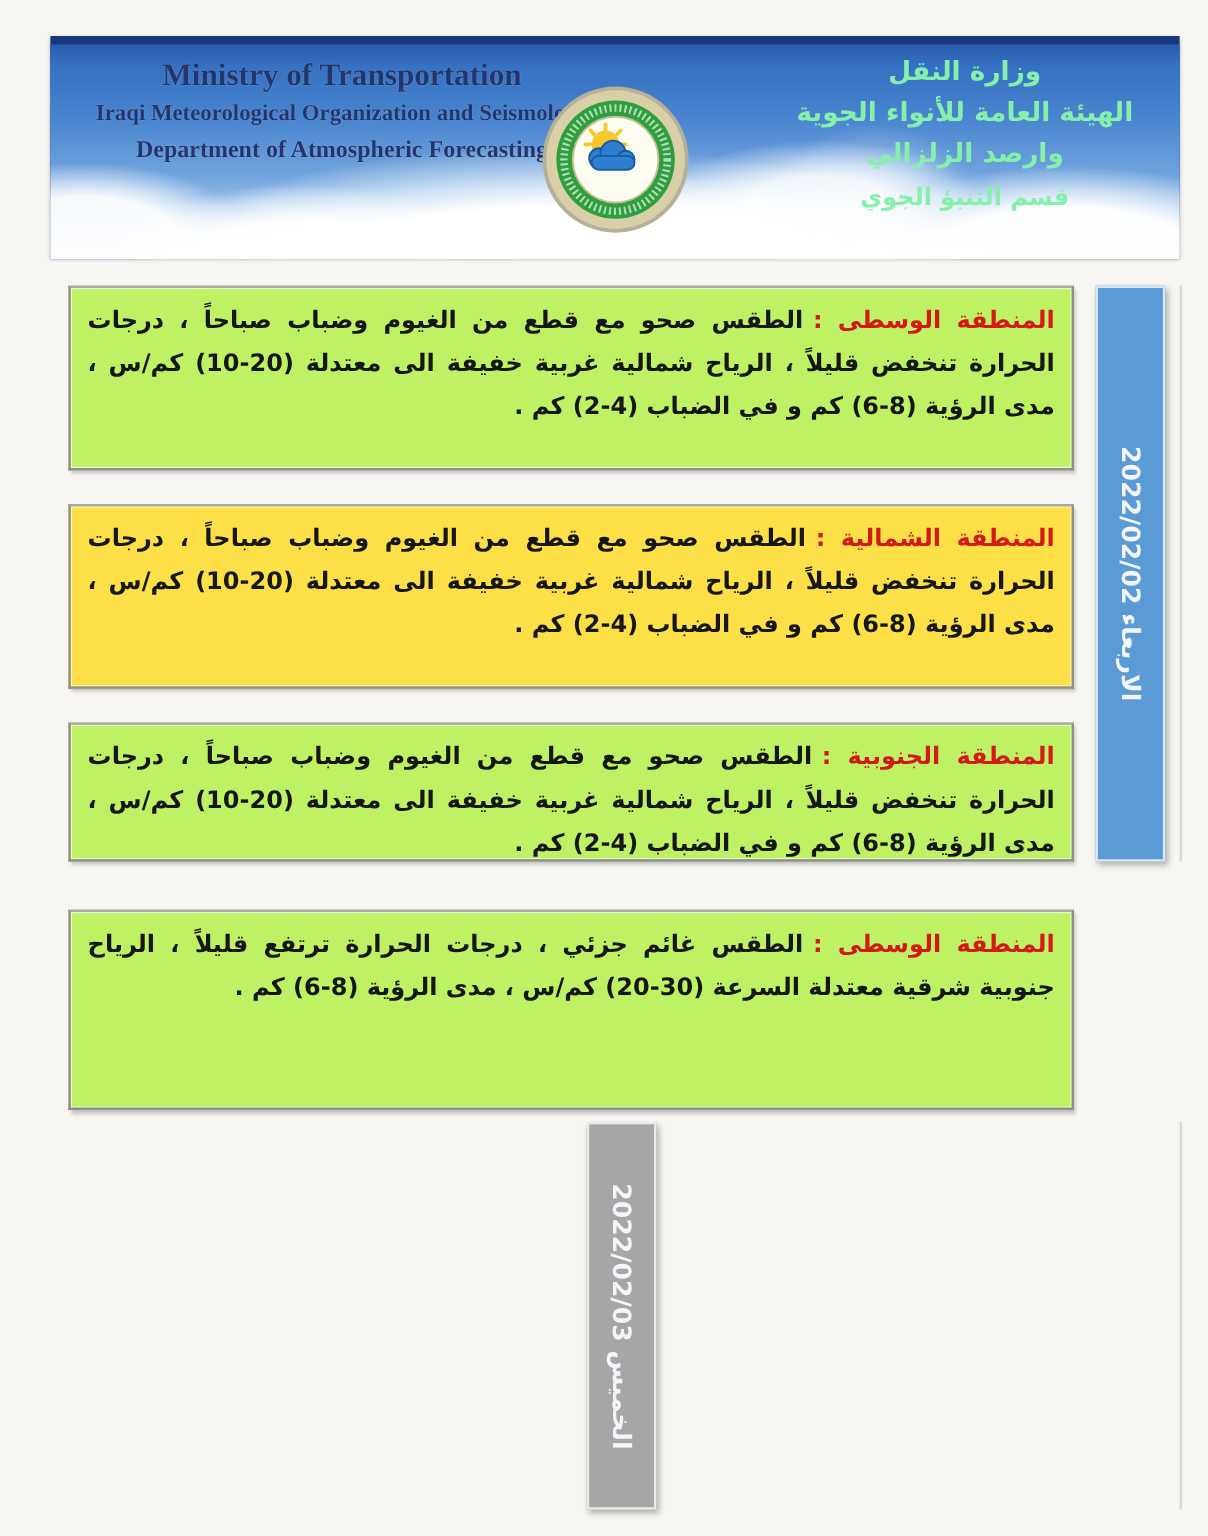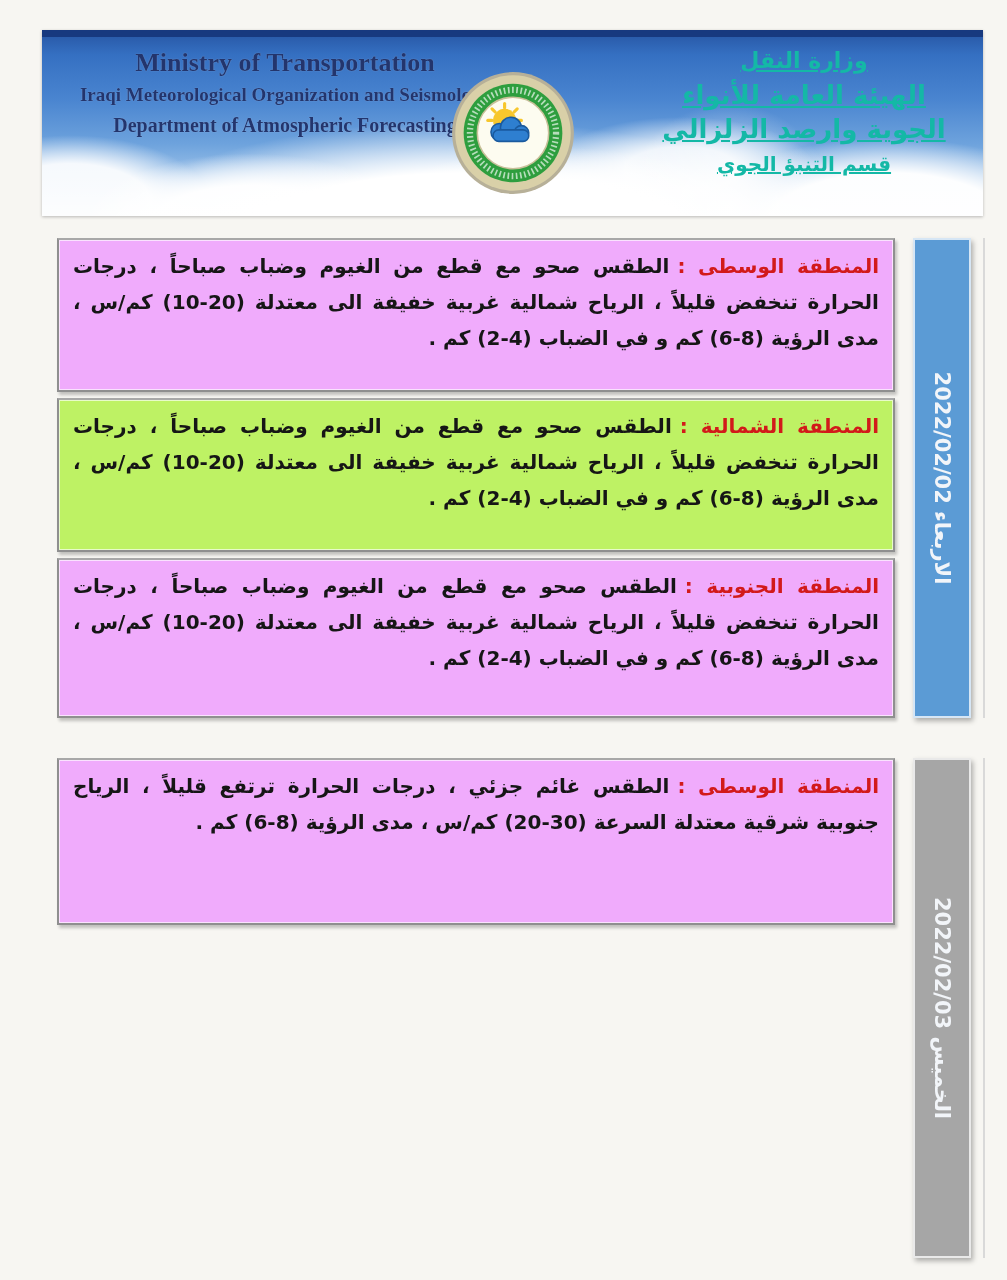--- a/index.html
+++ b/index.html
@@ -18,36 +18,36 @@
       radial-gradient(ellipse 190px 75px at 68% 74%, rgba(255,255,255,.85) 30%, rgba(255,255,255,0) 70%),
       radial-gradient(ellipse 520px 200px at 45% 134%, rgba(255,255,255,1) 52%, rgba(255,255,255,0) 78%),
       linear-gradient(180deg,#2a5cab 0%,#3570c2 10%,#4a85d0 35%,#6ea3dd 60%,#a7c9ec 82%,#dcebf8 100%);}
   .hdr-english{position:absolute;left:18px;top:16px;width:450px;text-align:center;
     color:#23356d;font-family:"Liberation Serif",serif;font-weight:bold;
     text-shadow:0 0 1px rgba(255,255,255,.4);}
   .hdr-english .l1{font-size:26px;line-height:34px;}
   .hdr-english .l2{font-size:19px;line-height:30px;}
   .hdr-english .l3{font-size:20px;line-height:30px;}
   .hdr-arabic{position:absolute;right:14px;top:14px;width:330px;text-align:center;
-    color:#14b8a6;font-weight:bold;direction:rtl;text-decoration:underline;}
+    color:#86efac;font-weight:bold;direction:rtl;}
   .hdr-arabic .l1{font-size:22px;line-height:34px;}
-  .hdr-arabic .l2{font-size:26px;line-height:34px;}
+  .hdr-arabic .l2{font-size:22px;line-height:34px;}
   .hdr-arabic .l3{font-size:20px;line-height:36px;}
   .logo{position:absolute;left:50%;top:40px;transform:translateX(-50%);width:126px;height:126px;}
 
   
   .day-section{position:absolute;left:57px;width:928px;display:flex;gap:10px;}
   .sec-wed{top:238px;height:480px;}
-  .sec-thu{top:758px;height:500px;}
+  .sec-thu{top:758px;height:500px;flex-direction:column;}
   .boxes-col{width:838px;display:flex;flex-direction:column;justify-content:space-between;}
   .fbox{box-sizing:border-box;border:2px solid #8f8f8f;border-top-color:#a8a8a8;
     box-shadow:2px 3px 3px rgba(0,0,0,.22), inset 0 0 0 1px rgba(255,255,255,.65);
     padding:8px 14px 6px 14px;}
-  .bg-gray{background:#f0abfc;}
-  .bg-blue{background:#bef264;}
+  .bg-gray{background:#bef264;}
+  .bg-blue{background:#fde047;}
   .fbox p{margin:0;direction:rtl;text-align:justify;color:#161616;
     font-weight:bold;font-size:20px;line-height:36px;}
   .region{color:#d21a1a;margin-left:8px;}
 
   
   .bar-col{flex:1;position:relative;padding:0 10px 0 6px;border-right:2px solid #d9d9d9;}
   .daybar{position:relative;width:58px;height:100%;margin:0 auto;
     border:2px solid rgba(255,255,255,.75);box-sizing:border-box;
     box-shadow:2px 3px 5px rgba(0,0,0,.3);}
   .bar-blue{background:#5b9bd5;}
@@ -104,21 +104,21 @@
   </div>
 
   <div class="day-section sec-wed">
     <div class="boxes-col">
       <div class="fbox bg-gray" style="height:154px">
         <p><span class="region">المنطقة الوسطى :</span><span>الطقس صحو مع قطع من الغيوم وضباب صباحاً ، درجات الحرارة تنخفض قليلاً ، الرياح شمالية غربية خفيفة الى معتدلة (20-10) كم/س ، مدى الرؤية (8-6) كم و في الضباب (4-2) كم .</span></p>
       </div>
       <div class="fbox bg-blue" style="height:154px">
         <p><span class="region">المنطقة الشمالية :</span><span>الطقس صحو مع قطع من الغيوم وضباب صباحاً ، درجات الحرارة تنخفض قليلاً ، الرياح شمالية غربية خفيفة الى معتدلة (20-10) كم/س ، مدى الرؤية (8-6) كم و في الضباب (4-2) كم .</span></p>
       </div>
-      <div class="fbox bg-gray" style="height:160px">
+      <div class="fbox bg-gray" style="height:116px">
         <p><span class="region">المنطقة الجنوبية :</span><span>الطقس صحو مع قطع من الغيوم وضباب صباحاً ، درجات الحرارة تنخفض قليلاً ، الرياح شمالية غربية خفيفة الى معتدلة (20-10) كم/س ، مدى الرؤية (8-6) كم و في الضباب (4-2) كم .</span></p>
       </div>
     </div>
     <div class="bar-col">
       <div class="daybar bar-blue">
         <span class="bar-label">الاربعاء 2022/02/02</span>
       </div>
     </div>
   </div>
 

